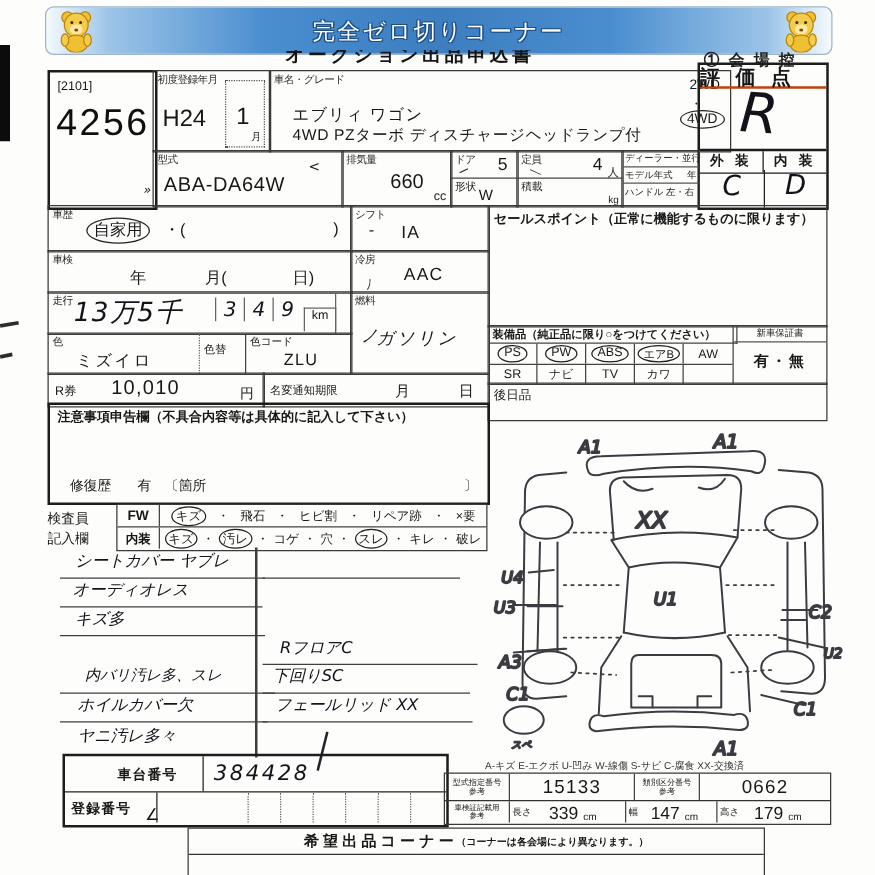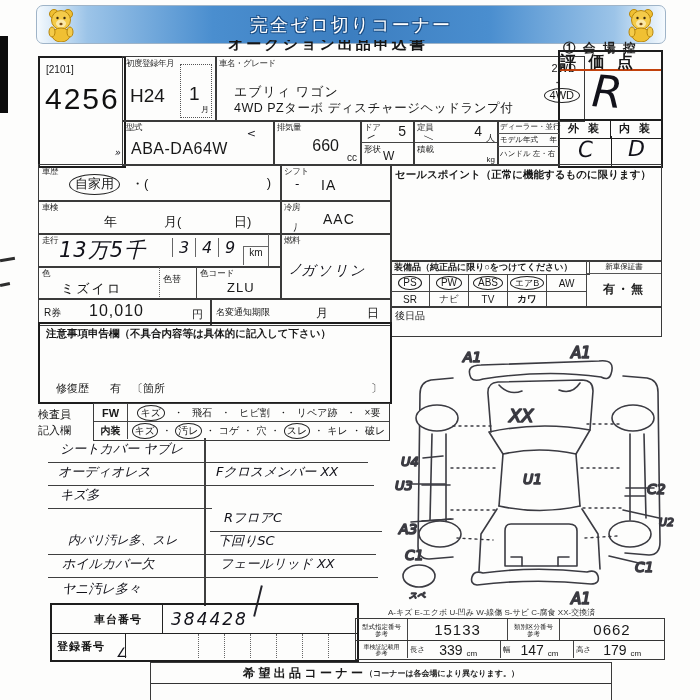--- a/index.html
+++ b/index.html
@@ -238,21 +238,21 @@
     <div class="a" style="left:0;top:31px;width:195px;height:15px;display:flex;">
       <div class="cell" style="width:39px;">
           <span class="pv" style="font-size:10px;">SR</span>
         </div>
       <div class="cell" style="width:39px;align-items:center;">
           <span class="pv" style="font-size:9.5px;">ナビ</span>
         </div>
       <div class="cell" style="width:39px;">
           <span class="pv" style="font-size:10px;">TV</span>
         </div>
-      <div class="cell" style="width:39px;font-weight:bold;">
+      <div class="cell" style="width:39px;">
           <span class="pv" style="font-size:9.5px;">カワ</span>
         </div>
       <div class="cell" style="width:39px;border-right:none;">
           <span class="pv" style="font-size:10px;"></span>
         </div>
     </div>
     <div class="a" style="left:195px;top:0;width:74px;height:46px;border-left:1.3px solid #444;">
       <div class="pv" style="font-size:7.5px;border-bottom:1px solid #555;padding:1px 2px;text-align:center;">新車保証書</div>
       <div class="pv" style="font-size:12px;font-weight:bold;text-align:center;margin-top:7px;letter-spacing:2px;">有・無</div>
     </div>
@@ -310,21 +310,20 @@
   <div class="a" style="left:204px;top:438px;width:1.6px;height:168px;background:#3f3f3f;"></div>
 
   <div class="nrow hand" style="left:48px;top:440px;width:152px;height:22px;font-size:13px;padding-left:12px;">シートカバー ヤブレ</div>
   <div class="nrow hand" style="left:48px;top:463px;width:152px;height:22px;font-size:13px;padding-left:10px;">オーディオレス</div>
   <div class="nrow hand" style="left:48px;top:486px;width:152px;height:22px;font-size:13px;padding-left:12px;">キズ多</div>
   <div class="nrow hand" style="left:48px;top:532px;width:152px;height:22px;font-size:12px;padding-left:20px;">内バリ汚レ多、スレ</div>
   <div class="nrow hand" style="left:48px;top:555px;width:152px;height:22px;font-size:13px;padding-left:14px;">ホイルカバー欠</div>
   <div class="a hand" style="left:62px;top:580px;font-size:13px;">ヤニ汚レ多々</div>
 
   <div class="nrow" style="left:210px;top:440px;width:158px;height:22px;"></div>
-  <div class="nrow hand" style="left:210px;top:463px;width:158px;height:22px;font-size:13px;padding-left:6px;">Fクロスメンバー XX</div>
   <div class="nrow hand" style="left:210px;top:509px;width:158px;height:22px;font-size:13px;padding-left:14px;">RフロアC</div>
   <div class="nrow hand" style="left:210px;top:532px;width:158px;height:22px;font-size:13px;padding-left:8px;">下回りSC</div>
   <div class="nrow hand" style="left:210px;top:555px;width:158px;height:22px;font-size:13px;padding-left:10px;">フェールリッド XX</div>
 
   <div class="a" style="left:393px;top:338px;width:302px;height:272px;">
     <svg width="302" height="272" viewBox="0 0 302 272" fill="none" stroke="#3b3b42" stroke-width="1.6" stroke-linecap="round" stroke-linejoin="round">
 
       <path d="M78,40 q-6,-13 10,-13 l118,-4 q17,-2 12,13 q-2,7 -10,3 q-55,-8 -118,2 q-9,3 -12,-1 z"></path>
 
       <path d="M98,94 L95,56 q-1,-11 10,-12 l84,-2 q11,0 11,11 l-3,39"></path>

